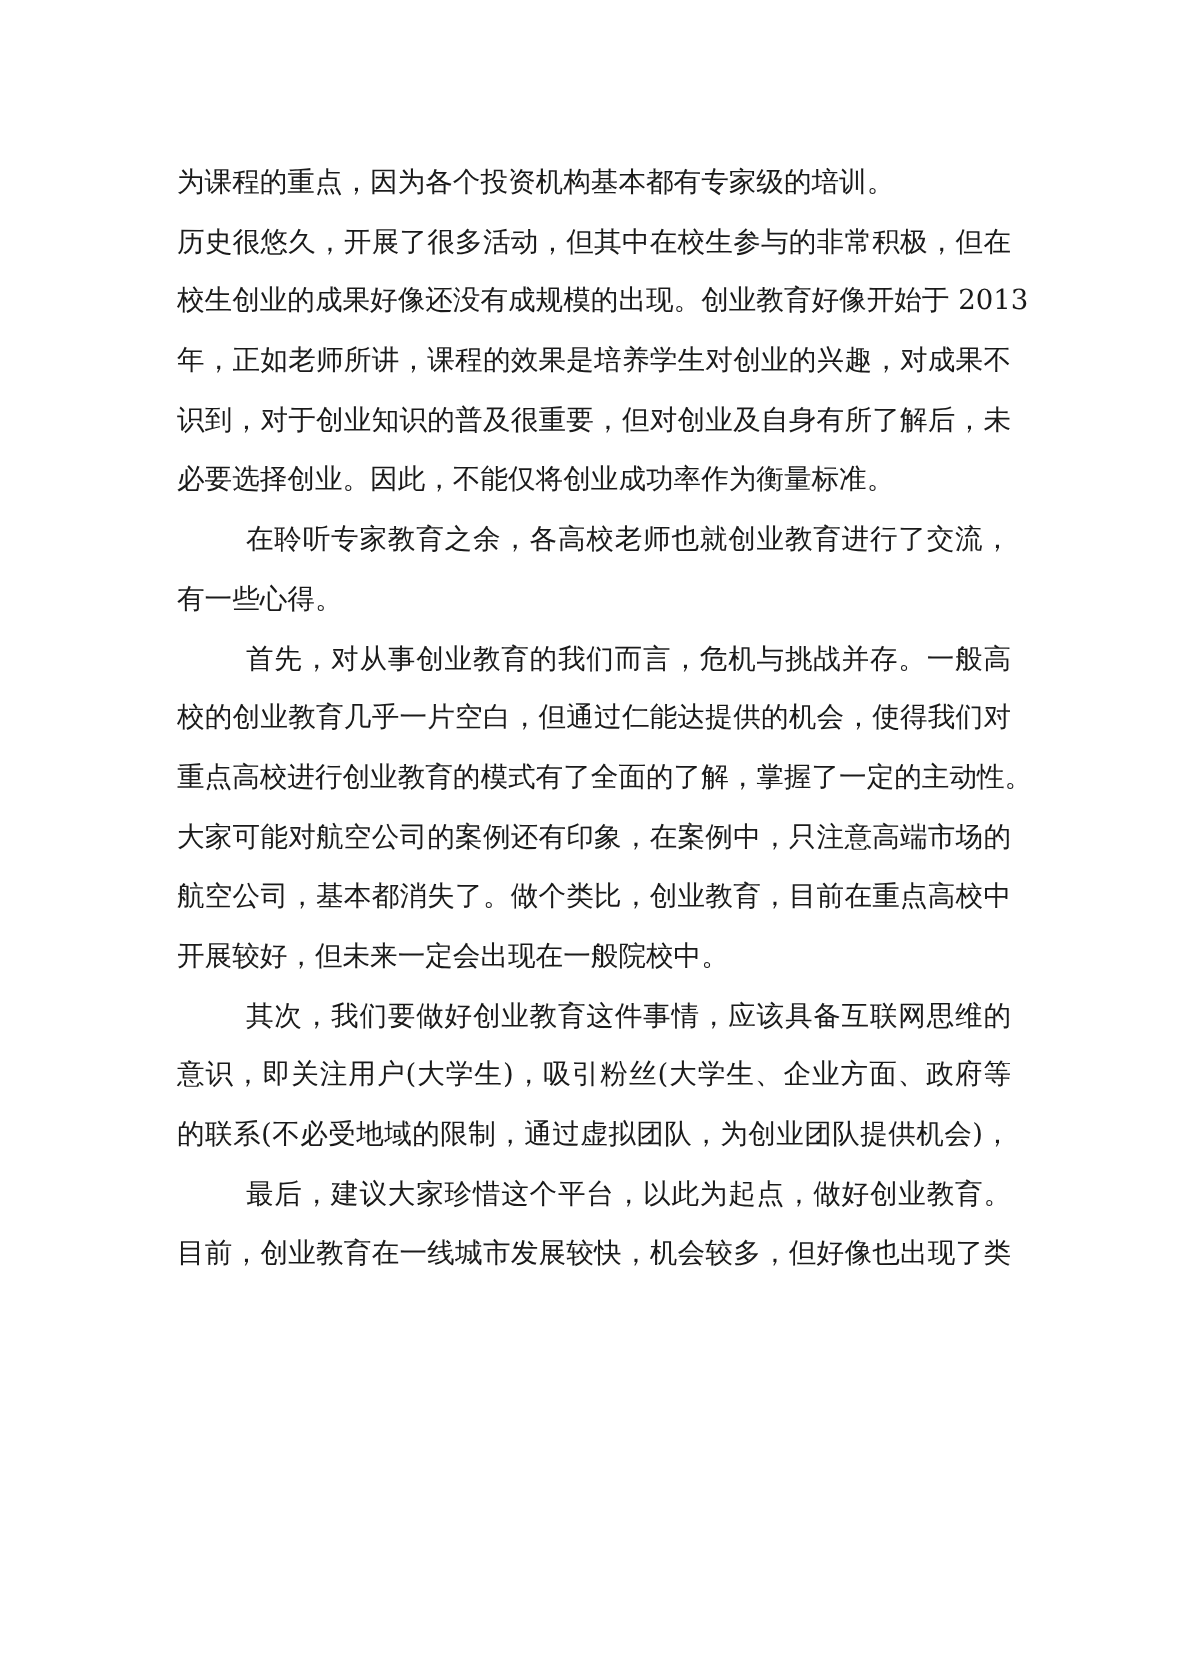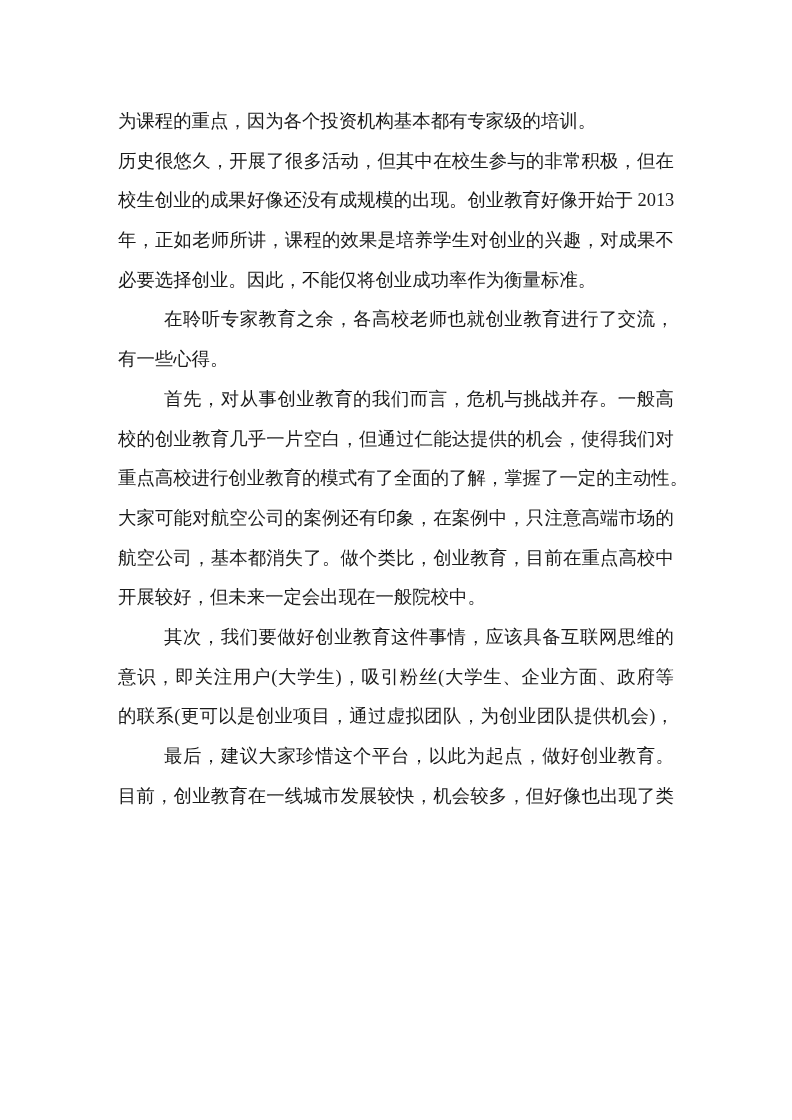--- a/index.html
+++ b/index.html
@@ -9,51 +9,52 @@
     left: 118px;
     top: 102px;
     width: 556px;
     font-family: "DejaVu Serif", "Liberation Serif", serif;
     font-size: 18.4px;
     line-height: 39.7px;
     color: #1a1a1a;
     text-align: justify;
     text-justify: inter-character;
   }
-  .line { display: block; white-space: nowrap; height: 39.7px; text-align-last: justify; font-family: Liberation Serif, serif; }
+  .line { display: block; white-space: nowrap; height: 39.7px; text-align-last: justify; }
   .line.last { text-align-last: left; }
   .line.indent { padding-left: 46px; }
 </style>
 </head>
 <body>
 
 <div class="page">
   <div>
     <span class="line last">为课程的重点，因为各个投资机构基本都有专家级的培训。</span>
   </div>
   <div>
     <span class="line">历史很悠久，开展了很多活动，但其中在校生参与的非常积极，但在</span>
     <span class="line">校生创业的成果好像还没有成规模的出现。创业教育好像开始于 2013</span>
     <span class="line">年，正如老师所讲，课程的效果是培养学生对创业的兴趣，对成果不</span>
+    <span class="line">识到，对于创业知识的普及很重要，但对创业及自身有所了解后，未</span>
     <span class="line last">必要选择创业。因此，不能仅将创业成功率作为衡量标准。</span>
   </div>
   <div>
     <span class="line indent">在聆听专家教育之余，各高校老师也就创业教育进行了交流，</span>
     <span class="line last">有一些心得。</span>
   </div>
   <div>
     <span class="line indent">首先，对从事创业教育的我们而言，危机与挑战并存。一般高</span>
     <span class="line">校的创业教育几乎一片空白，但通过仁能达提供的机会，使得我们对</span>
     <span class="line">重点高校进行创业教育的模式有了全面的了解，掌握了一定的主动性。</span>
     <span class="line">大家可能对航空公司的案例还有印象，在案例中，只注意高端市场的</span>
     <span class="line">航空公司，基本都消失了。做个类比，创业教育，目前在重点高校中</span>
     <span class="line last">开展较好，但未来一定会出现在一般院校中。</span>
   </div>
   <div>
     <span class="line indent">其次，我们要做好创业教育这件事情，应该具备互联网思维的</span>
     <span class="line">意识，即关注用户(大学生)，吸引粉丝(大学生、企业方面、政府等</span>
-    <span class="line">的联系(更可以是创业项目，通过虚拟团队，为创业团队提供机会)，</span>
+    <span class="line">的联系(不必受地域的限制，通过虚拟团队，为创业团队提供机会)，</span>
   </div>
   <div>
     <span class="line indent">最后，建议大家珍惜这个平台，以此为起点，做好创业教育。</span>
     <span class="line">目前，创业教育在一线城市发展较快，机会较多，但好像也出现了类</span>
   </div>
 </div>
 
 </body></html>

